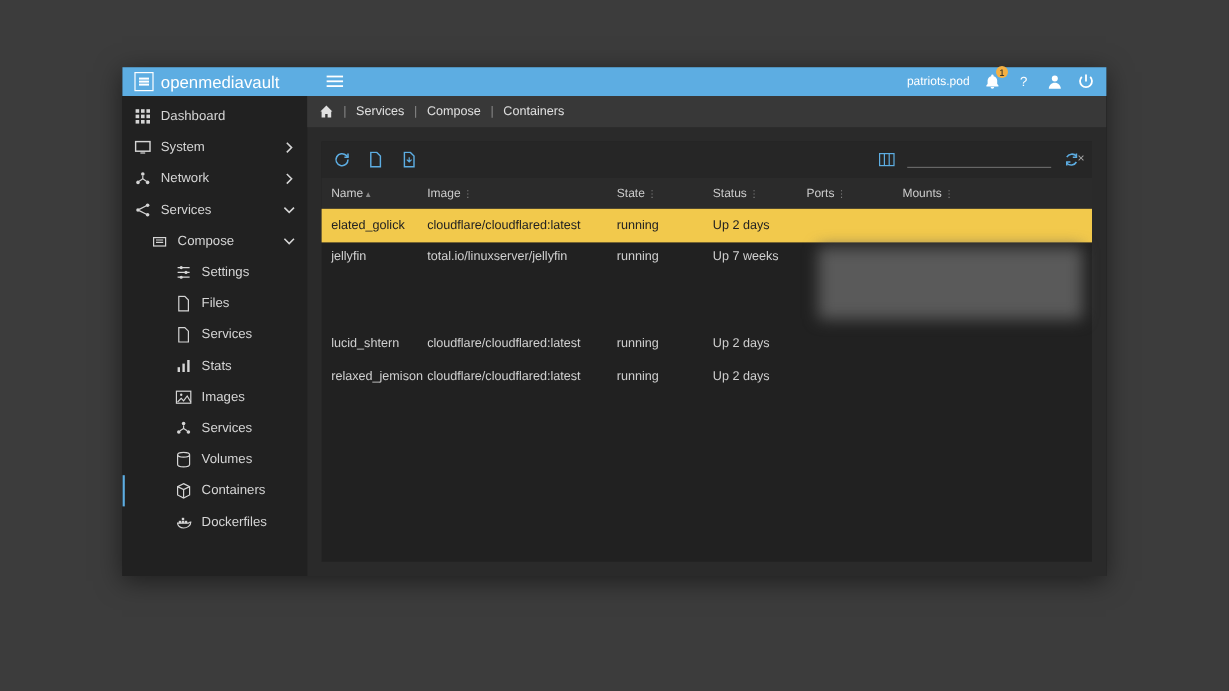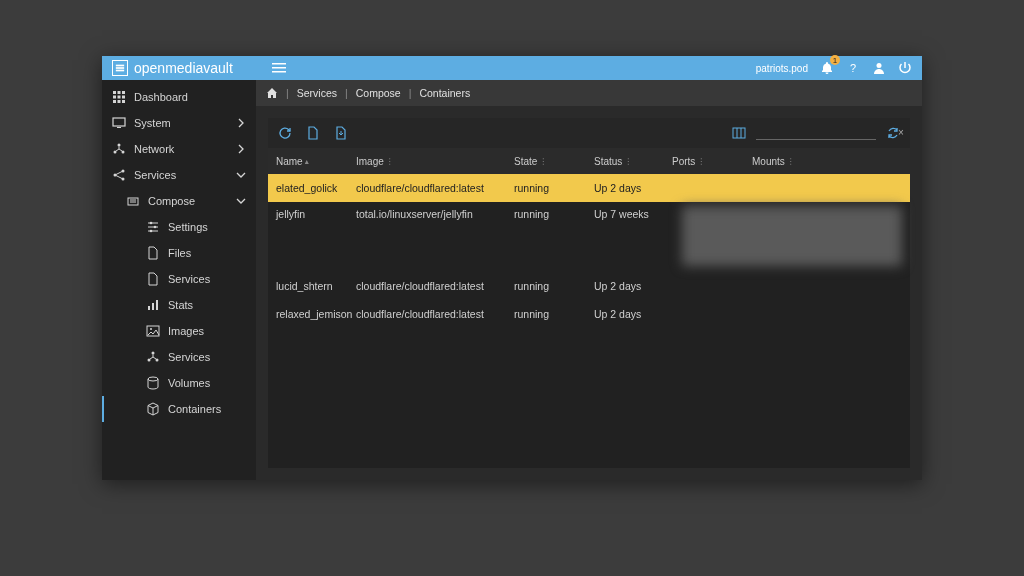--- a/index.html
+++ b/index.html
@@ -320,20 +320,32 @@
       </div>
       <div class="nav-item sub2 active">
         <span class="nicon">
             <svg viewBox="0 0 14 14">
               <path d="M7 1l5 2.5v7L7 13l-5-2.5v-7z" fill="none" stroke="#d5d5d5"></path>
               <path d="M2 3.5L7 6l5-2.5M7 6v7" stroke="#d5d5d5" fill="none"></path>
             </svg>
           </span>
         <span class="label">Containers</span>
       </div>
+      <div class="nav-item sub2">
+        <span class="nicon">
+            <svg viewBox="0 0 14 14">
+              <rect x="3" y="6" width="2" height="2"></rect>
+              <rect x="5.5" y="6" width="2" height="2"></rect>
+              <rect x="8" y="6" width="2" height="2"></rect>
+              <rect x="5.5" y="3.5" width="2" height="2"></rect>
+              <path d="M2 8c0 2 2 4 5 4s6-2 6-5c-1 0-2 1-2 1H2z" fill="none" stroke="#d5d5d5"></path>
+            </svg>
+          </span>
+        <span class="label">Dockerfiles</span>
+      </div>
 
     </div>
 
     <div class="main">
       <div class="breadcrumb">
         <span class="home"><svg viewBox="0 0 12 12">
               <path d="M6 1L1 6h1v5h3V8h2v3h3V6h1z"></path>
             </svg></span>
         <span class="sep">|</span>
         <span>Services</span>

